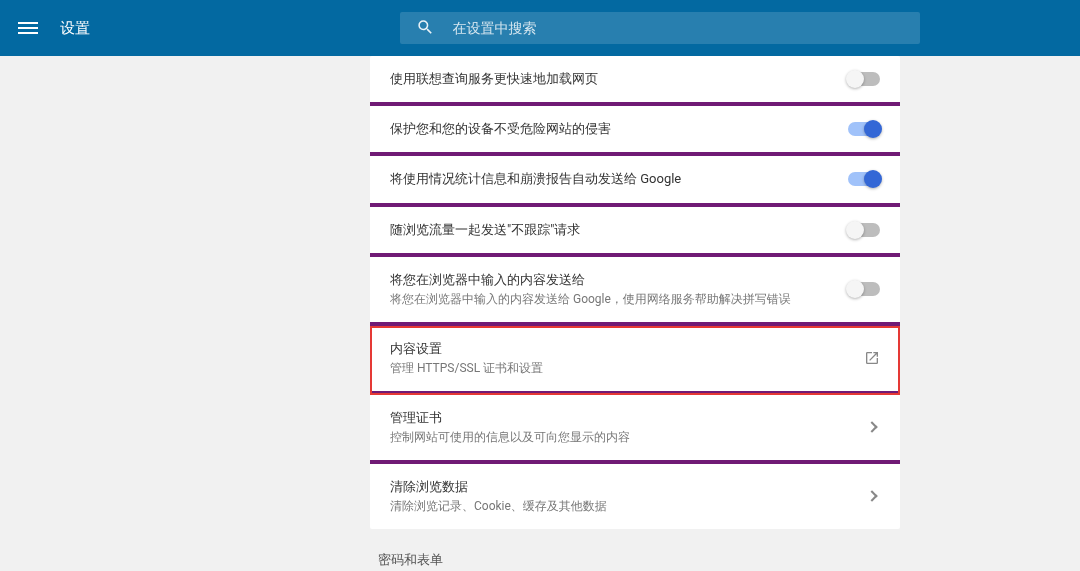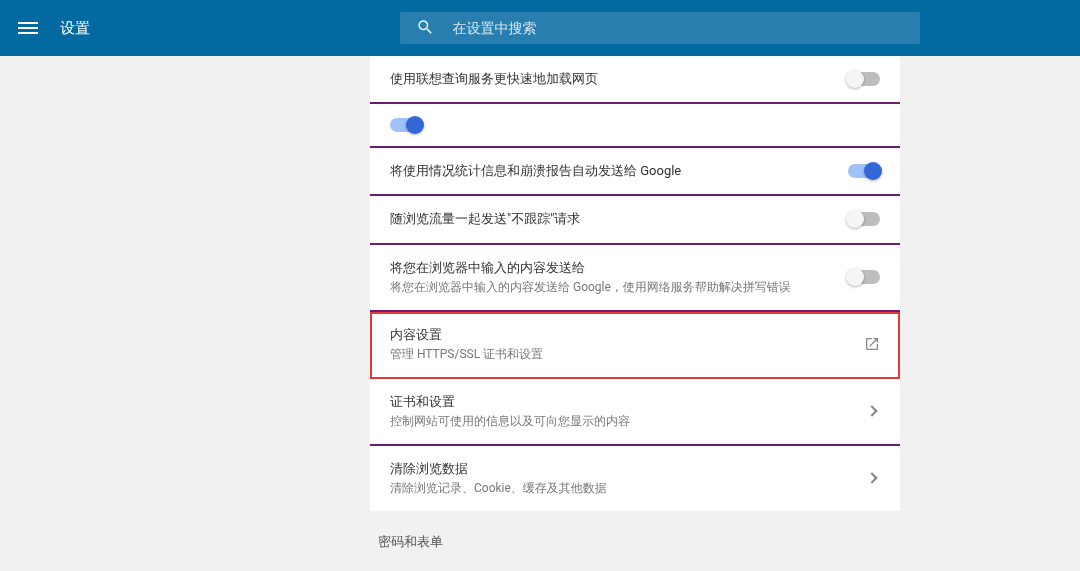--- a/index.html
+++ b/index.html
@@ -73,21 +73,21 @@
     .settings-card {
       background: #fff;
       border-radius: 2px;
       overflow: hidden;
     }
     
     .setting-row {
       display: flex;
       align-items: center;
       padding: 14px 20px;
-      border-bottom: 2px solid #701a75;
+      border-bottom: 4px solid #701a75;
       min-height: 42px;
       position: relative;
       cursor: pointer;
     }
     .setting-row:last-child { border-bottom: none; }
     .setting-row.highlighted {
       outline: 2px solid #e53935;
       outline-offset: -2px;
       z-index: 1;
     }
@@ -184,20 +184,23 @@
 
     <div class="setting-row">
       <div class="setting-text">
         <div class="setting-title">使用联想查询服务更快速地加载网页</div>
       </div>
       <div class="toggle"></div>
     </div>
 
 
     <div class="setting-row">
+      <div class="setting-text">
+        <div class="setting-title">保护您和您的设备不受危险网站的侵害</div>
+      </div>
       <div class="toggle on"></div>
     </div>
 
     <div class="setting-row">
       <div class="setting-text">
         <div class="setting-title">将使用情况统计信息和崩溃报告自动发送给 Google</div>
       </div>
       <div class="toggle on"></div>
     </div>
 
@@ -223,21 +226,21 @@
       </div>
       <span class="external-icon">
         <svg viewBox="0 0 24 24">
             <path d="M19 19H5V5h7V3H5a2 2 0 00-2 2v14a2 2 0 002 2h14a2 2 0 002-2v-7h-2v7zM14 3v2h3.59l-9.83 9.83 1.41 1.41L19 6.41V10h2V3h-7z"></path>
           </svg>
       </span>
     </div>
 
     <div class="setting-row">
       <div class="setting-text">
-        <div class="setting-title">证书和设置</div>
+        <div class="setting-title">管理证书</div>
         <div class="setting-subtitle">控制网站可使用的信息以及可向您显示的内容</div>
       </div>
       <span class="arrow-icon"></span>
     </div>
 
     <div class="setting-row">
       <div class="setting-text">
         <div class="setting-title">清除浏览数据</div>
         <div class="setting-subtitle">清除浏览记录、Cookie、缓存及其他数据</div>
       </div>

